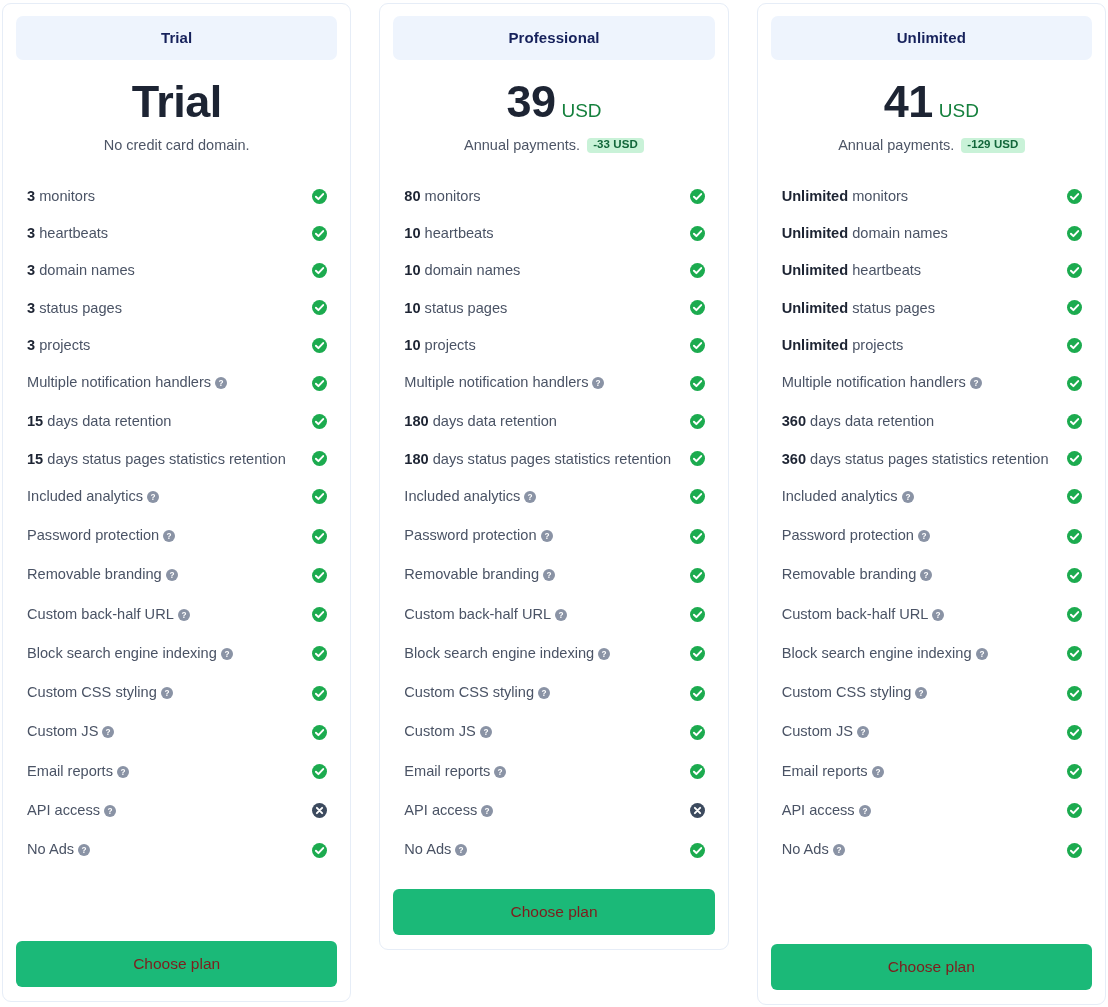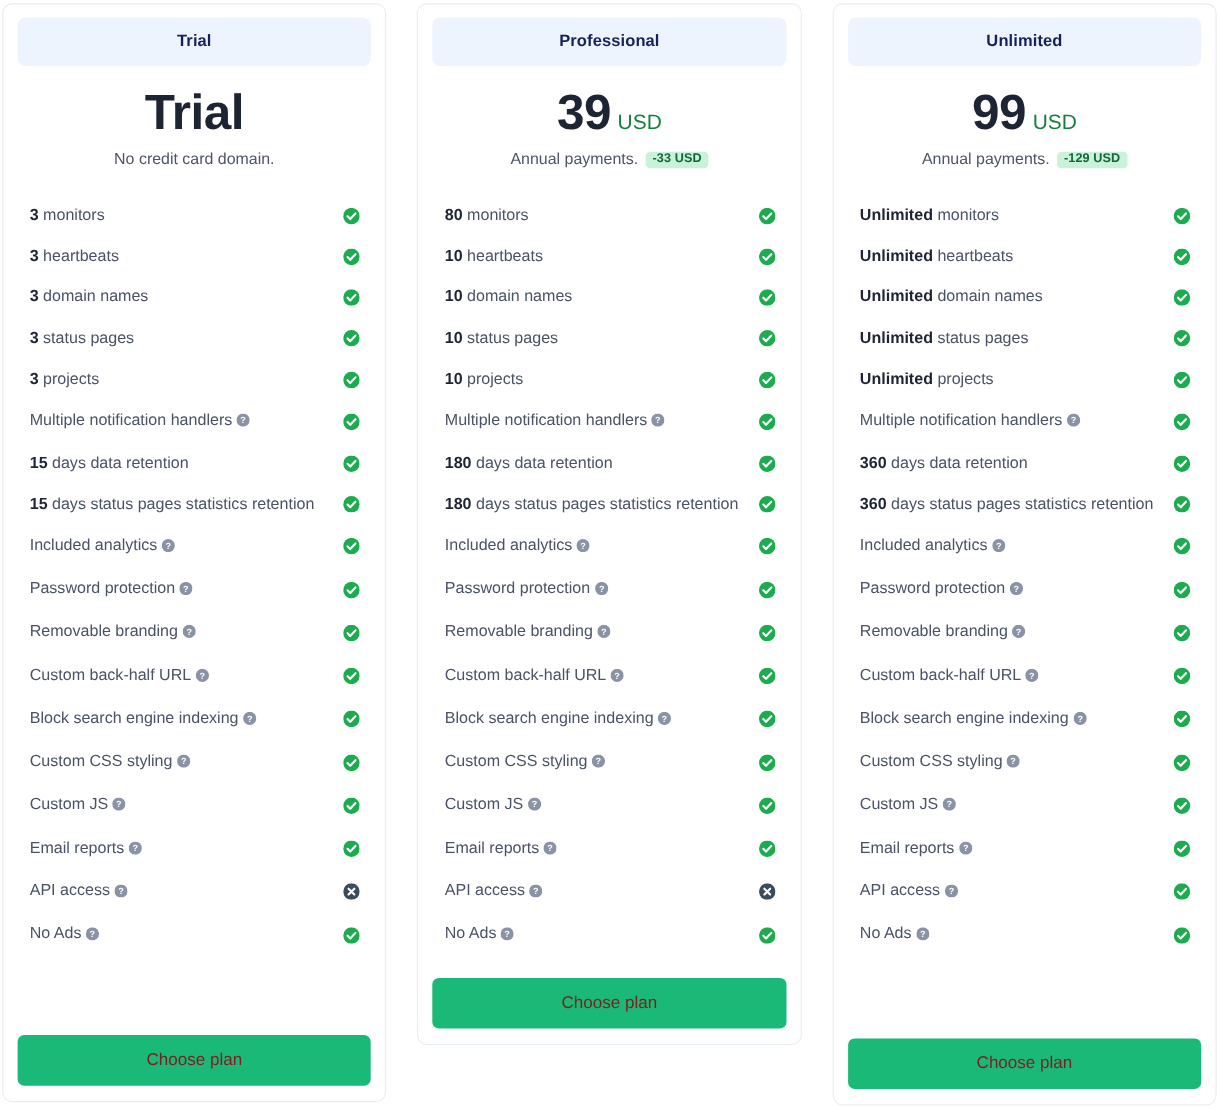--- a/index.html
+++ b/index.html
@@ -558,49 +558,49 @@
             </svg>
           </span>
         </li>
       </ul>
       <button class="choose-btn">Choose plan</button>
     </div>
     <div class="plan-card card-unlimited">
       <div class="plan-header">Unlimited</div>
       <div class="price-block">
         <div class="price-line">
-          <span class="price-amount">99</span>
+          <span class="price-amount">41</span>
           <span class="price-currency">USD</span>
         </div>
         <div class="price-note">
           <span>Annual payments.</span>
           <span class="discount-badge">-129 USD</span>
         </div>
       </div>
       <ul class="feature-list">
         <li class="feature-row">
           <span class="feature-text"><span class="accent">Unlimited</span><span> monitors</span></span>
           <span class="status-icon">
             <svg width="15" height="15" viewBox="0 0 16 16" aria-hidden="true">
               <circle cx="8" cy="8" r="8" fill="#1cab4f"></circle>
               <path d="M4.2 8.2 L6.8 10.8 L11.9 5.4" stroke="#ffffff" stroke-width="2.1" fill="none" stroke-linecap="round" stroke-linejoin="round"></path>
             </svg>
           </span>
         </li>
         <li class="feature-row">
+          <span class="feature-text"><span class="accent">Unlimited</span><span> domain names</span></span>
+          <span class="status-icon">
+            <svg width="15" height="15" viewBox="0 0 16 16" aria-hidden="true">
+              <circle cx="8" cy="8" r="8" fill="#1cab4f"></circle>
+              <path d="M4.2 8.2 L6.8 10.8 L11.9 5.4" stroke="#ffffff" stroke-width="2.1" fill="none" stroke-linecap="round" stroke-linejoin="round"></path>
+            </svg>
+          </span>
+        </li>
+        <li class="feature-row">
           <span class="feature-text"><span class="accent">Unlimited</span><span> heartbeats</span></span>
-          <span class="status-icon">
-            <svg width="15" height="15" viewBox="0 0 16 16" aria-hidden="true">
-              <circle cx="8" cy="8" r="8" fill="#1cab4f"></circle>
-              <path d="M4.2 8.2 L6.8 10.8 L11.9 5.4" stroke="#ffffff" stroke-width="2.1" fill="none" stroke-linecap="round" stroke-linejoin="round"></path>
-            </svg>
-          </span>
-        </li>
-        <li class="feature-row">
-          <span class="feature-text"><span class="accent">Unlimited</span><span> domain names</span></span>
           <span class="status-icon">
             <svg width="15" height="15" viewBox="0 0 16 16" aria-hidden="true">
               <circle cx="8" cy="8" r="8" fill="#1cab4f"></circle>
               <path d="M4.2 8.2 L6.8 10.8 L11.9 5.4" stroke="#ffffff" stroke-width="2.1" fill="none" stroke-linecap="round" stroke-linejoin="round"></path>
             </svg>
           </span>
         </li>
         <li class="feature-row">
           <span class="feature-text"><span class="accent">Unlimited</span><span> status pages</span></span>
           <span class="status-icon">

